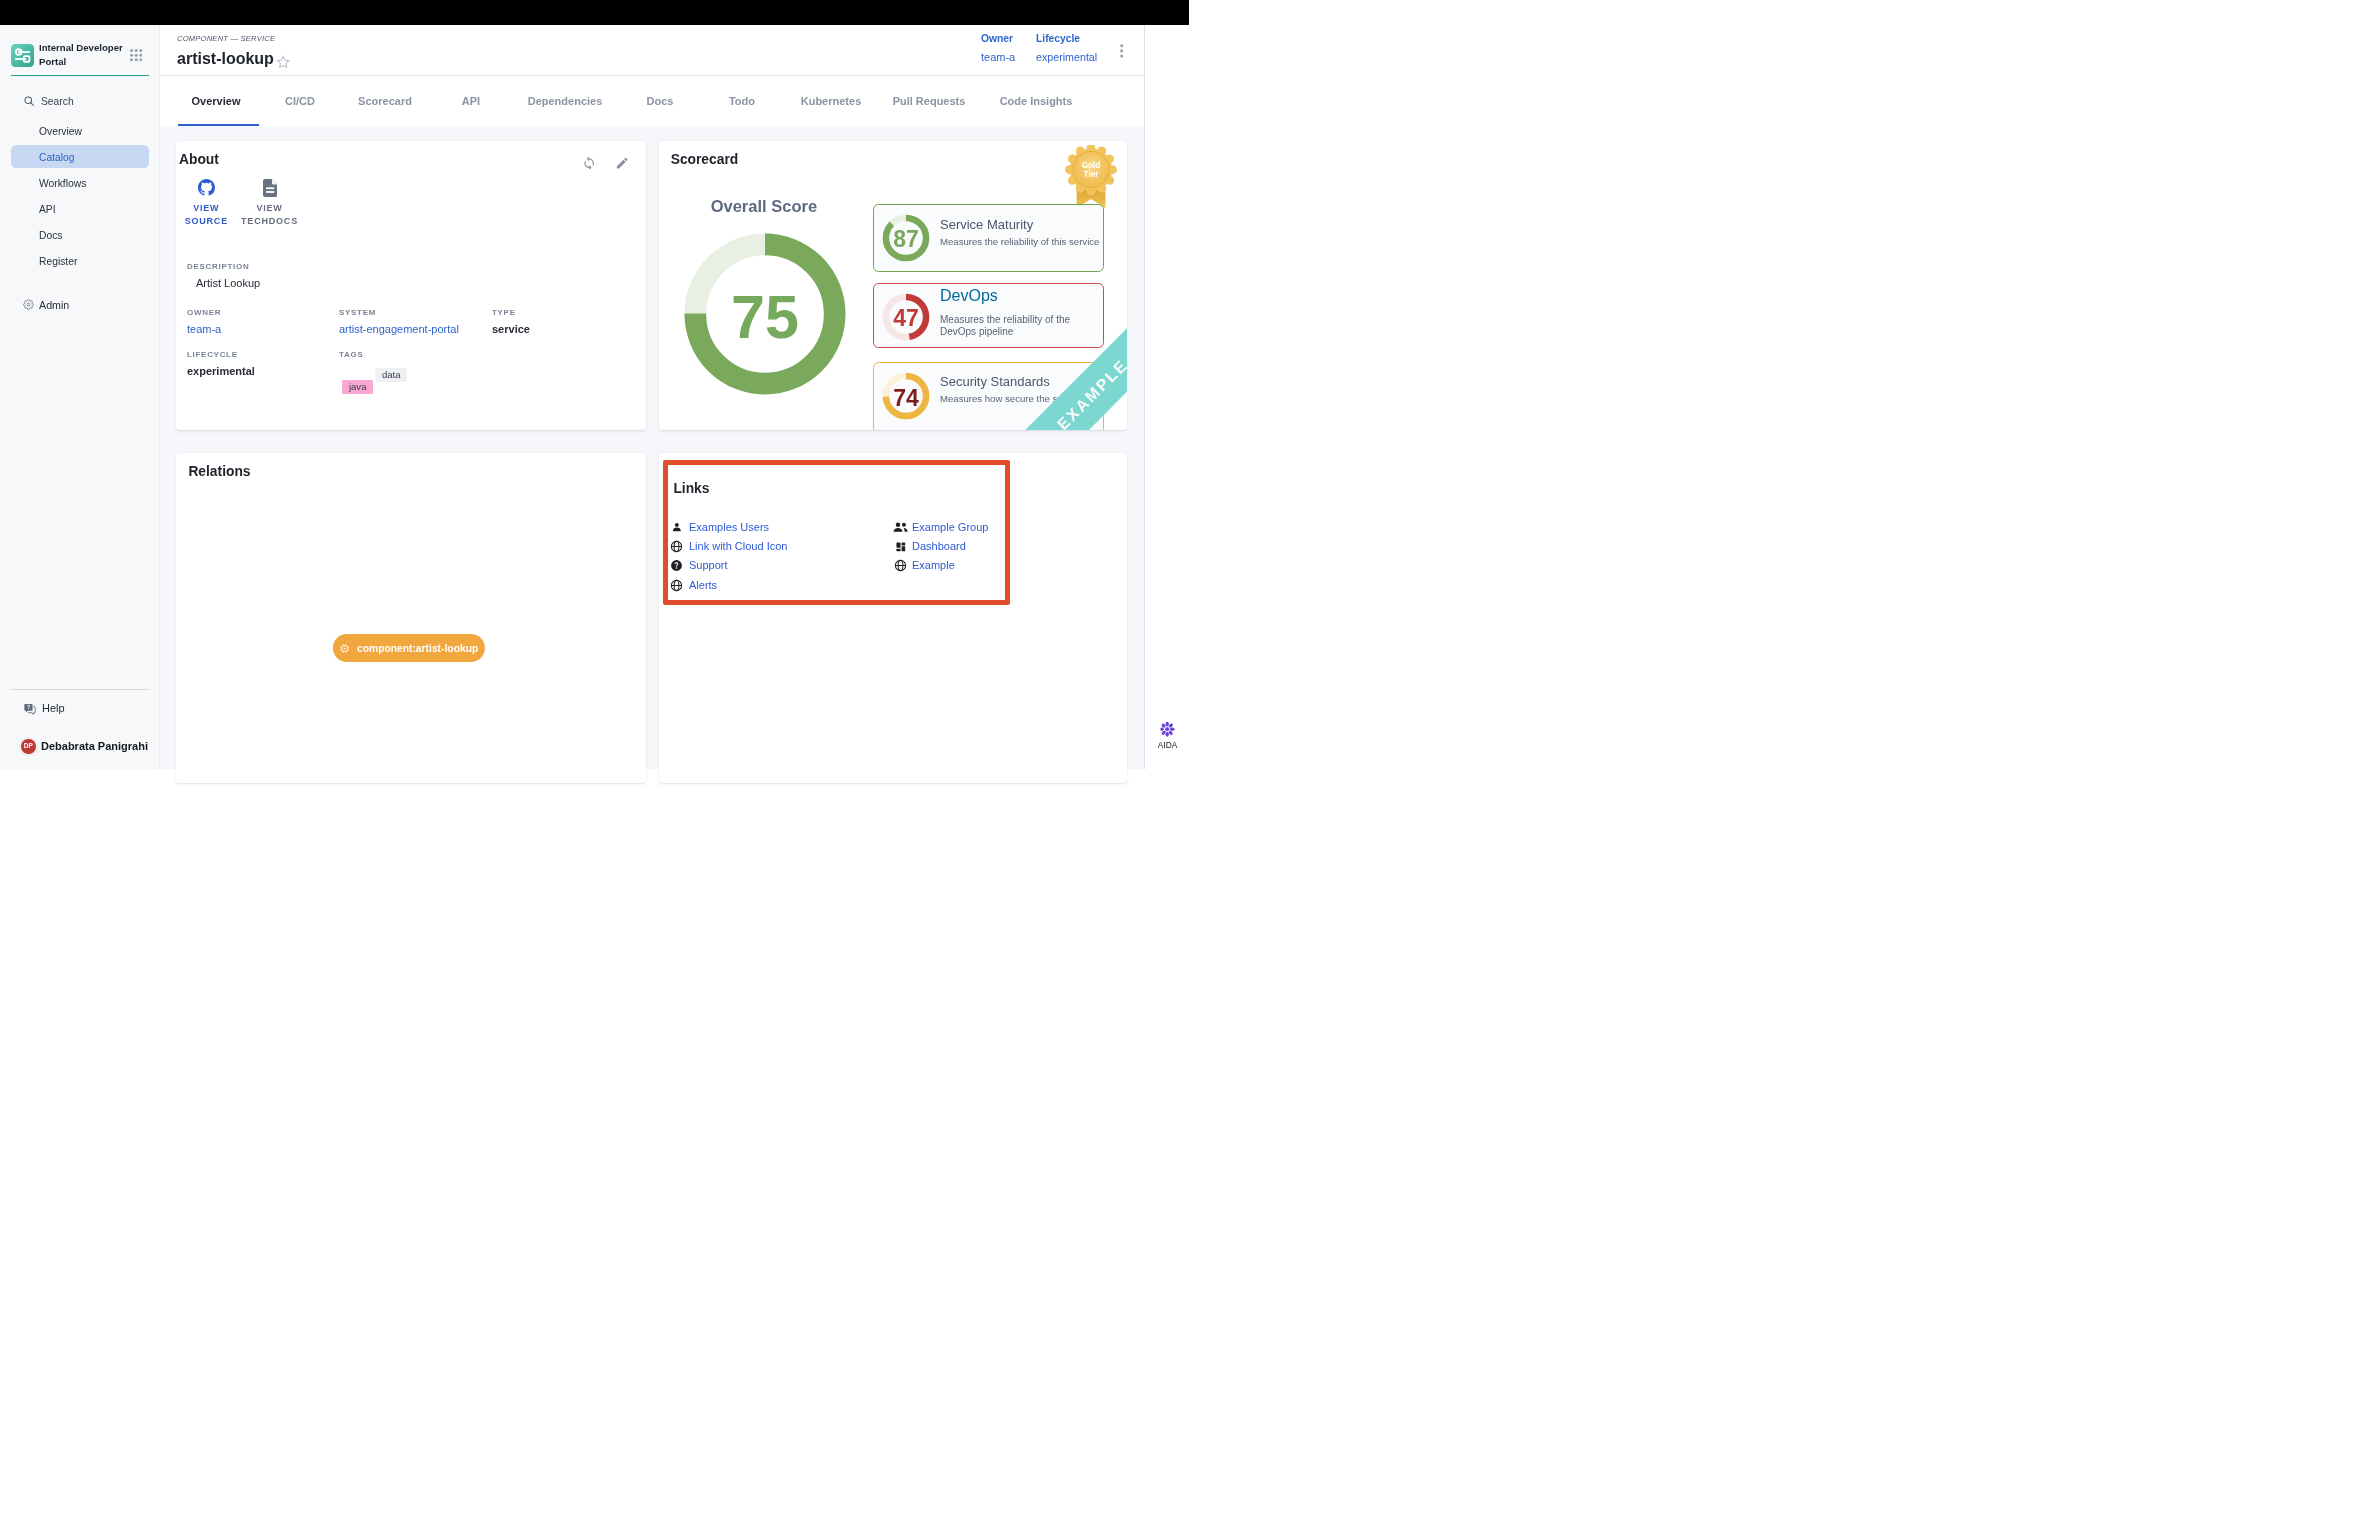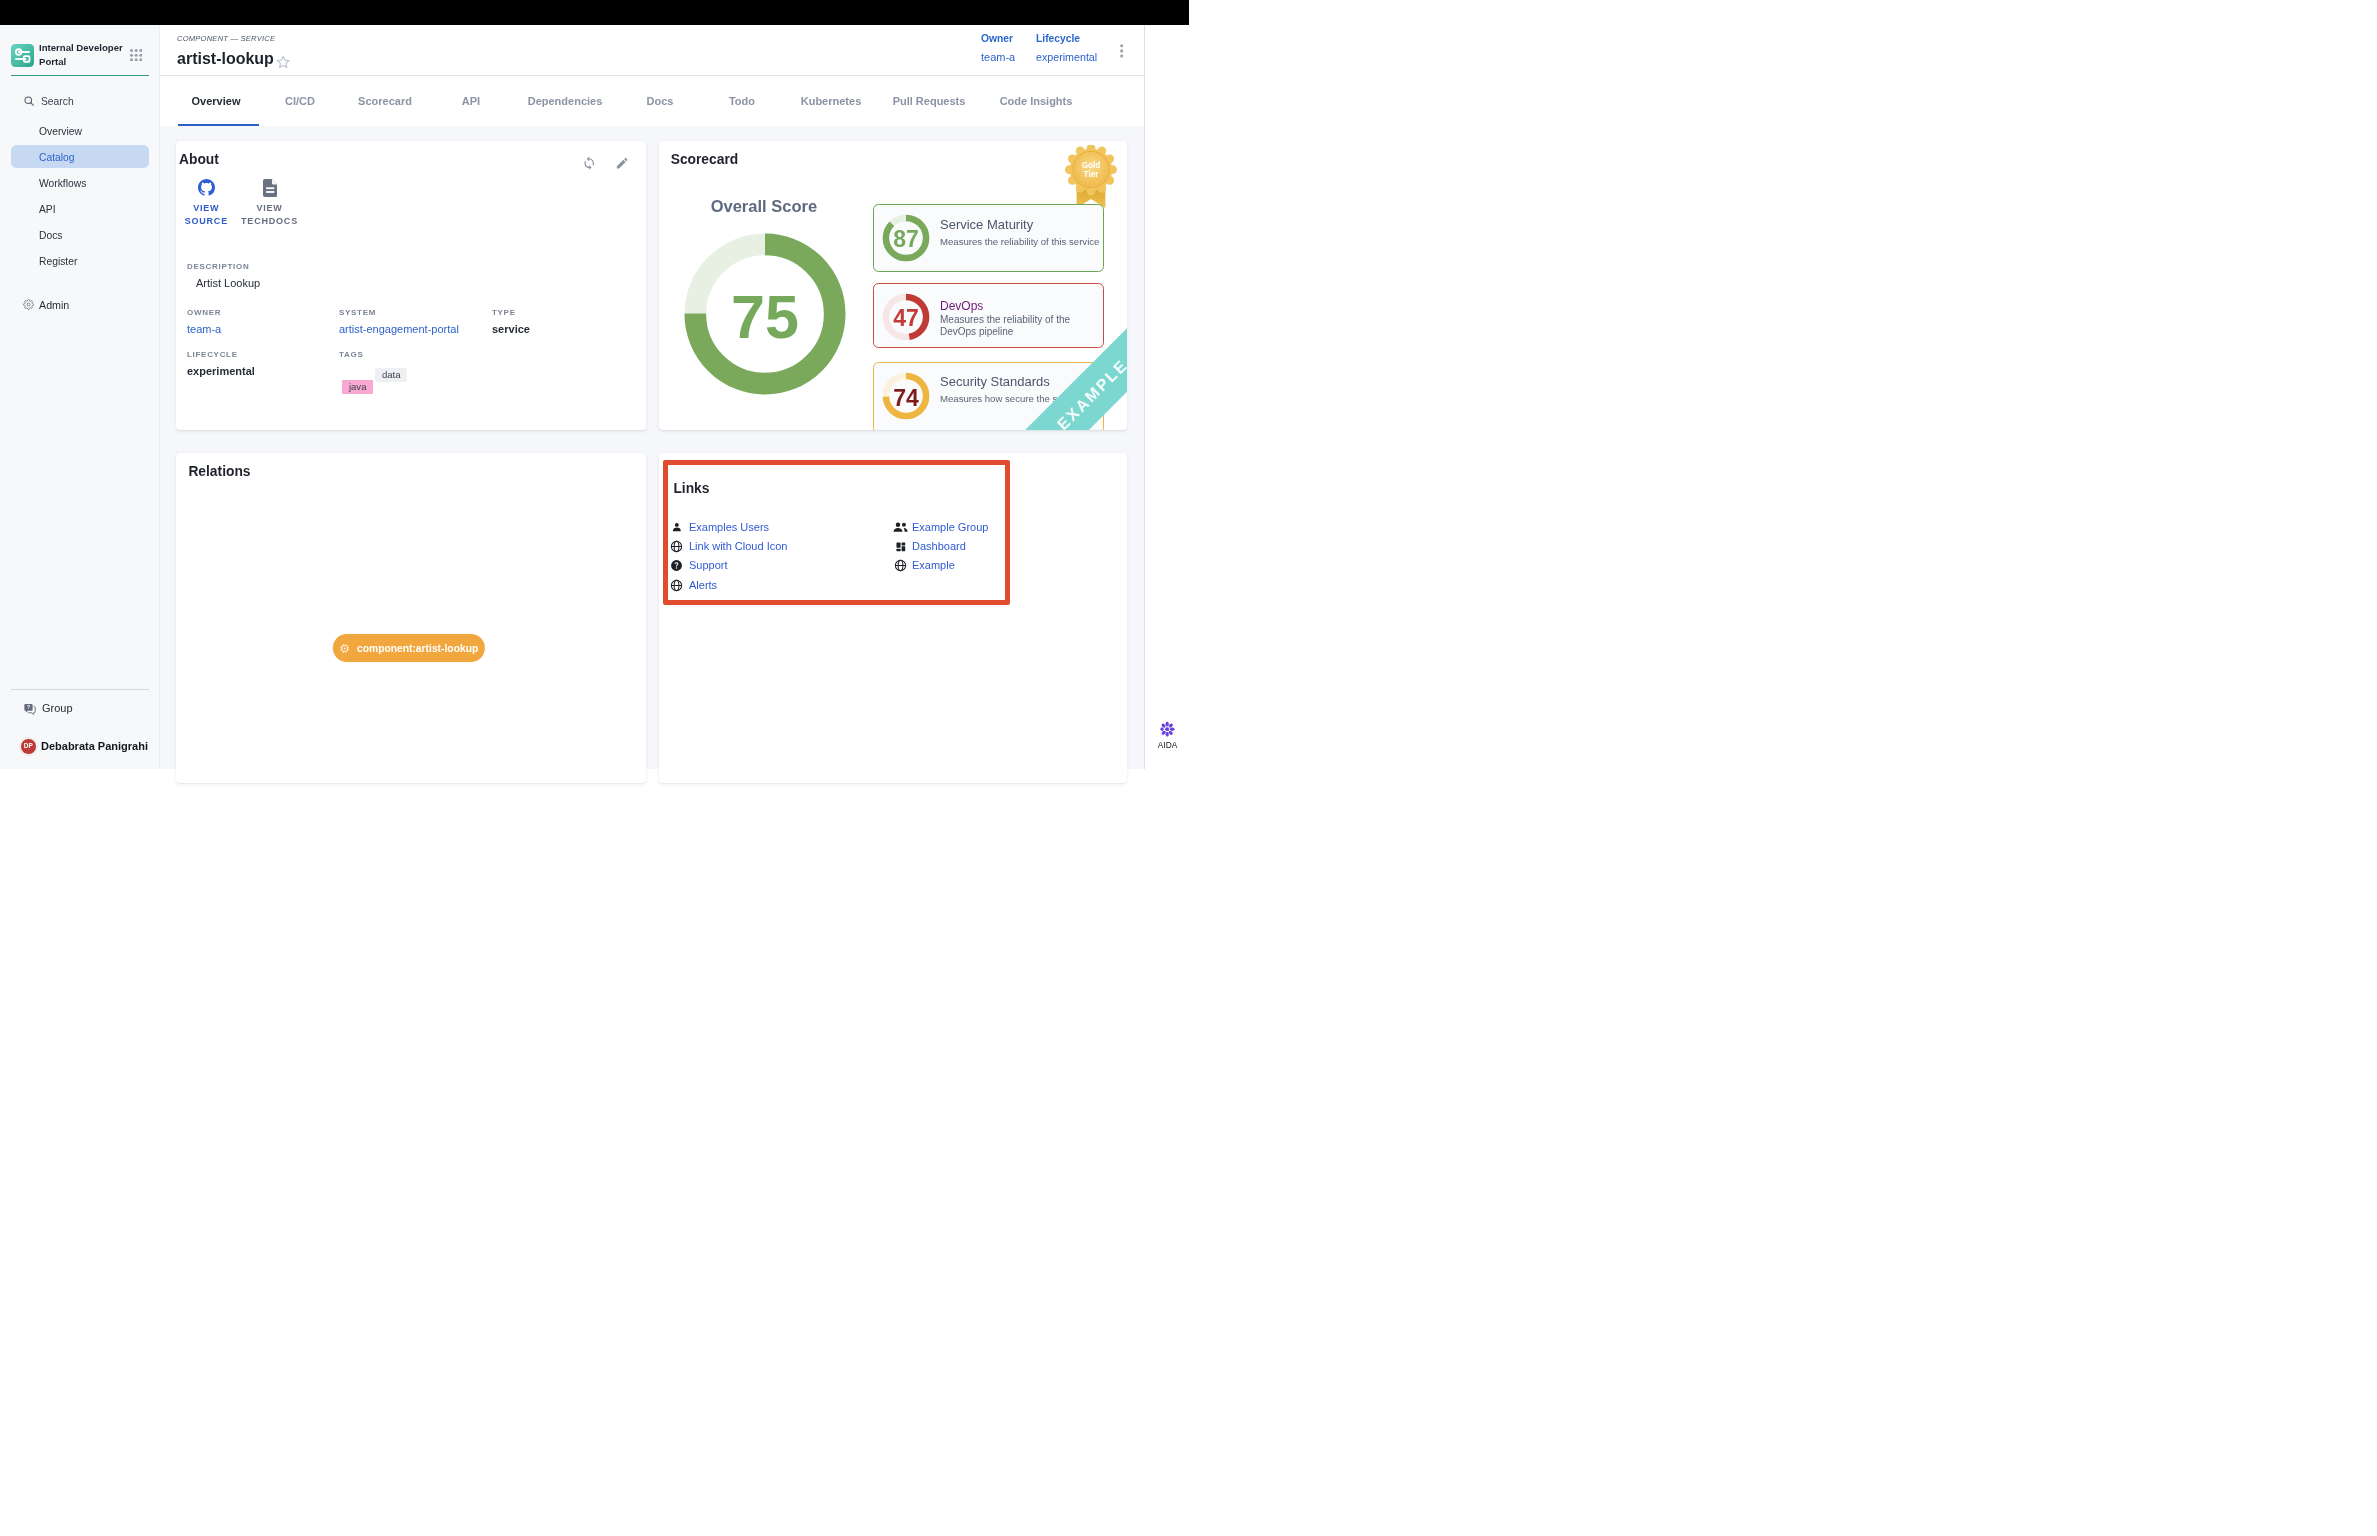--- a/index.html
+++ b/index.html
@@ -66,21 +66,21 @@
     <circle cx="12" cy="12" r="3.2"></circle>
     <path d="M19.4 15a1.7 1.7 0 0 0 .34 1.87l.06.06a2 2 0 1 1-2.83 2.83l-.06-.06a1.7 1.7 0 0 0-1.87-.34 1.7 1.7 0 0 0-1 1.55V21a2 2 0 1 1-4 0v-.09a1.7 1.7 0 0 0-1-1.55 1.7 1.7 0 0 0-1.87.34l-.06.06a2 2 0 1 1-2.83-2.83l.06-.06a1.7 1.7 0 0 0 .34-1.87 1.7 1.7 0 0 0-1.55-1H3a2 2 0 1 1 0-4h.09a1.7 1.7 0 0 0 1.55-1 1.7 1.7 0 0 0-.34-1.87l-.06-.06a2 2 0 1 1 2.83-2.83l.06.06a1.7 1.7 0 0 0 1.87.34h.09a1.7 1.7 0 0 0 1-1.55V3a2 2 0 1 1 4 0v.09a1.7 1.7 0 0 0 1 1.55 1.7 1.7 0 0 0 1.87-.34l.06-.06a2 2 0 1 1 2.83 2.83l-.06.06a1.7 1.7 0 0 0-.34 1.87v.09a1.7 1.7 0 0 0 1.55 1H21a2 2 0 1 1 0 4h-.09a1.7 1.7 0 0 0-1.55 1z"></path>
   </svg>
   <div class="navitem" style="top:274px; font-size:10.7px;">Admin</div>
   <div class="abs" style="left:11px; top:664px; width:138px; height:0.7px; background:#d6d8de;"></div>
   <svg class="abs" style="left:23.4px; top:678px;" width="13" height="12.4" viewBox="0 0 24 24" fill="#646b80">
     <path d="M4 2h12a2 2 0 0 1 2 2v9a2 2 0 0 1-2 2H9l-4 3.5V15H4a2 2 0 0 1-2-2V4a2 2 0 0 1 2-2z"></path>
     <path d="M20 7h1a2 2 0 0 1 2 2v8a2 2 0 0 1-2 2h-1v3l-3.5-3H11a2 2 0 0 1-1.9-1.4" fill="none" stroke="#646b80" stroke-width="1.8"></path>
     <text x="10" y="11.5" font-size="10" font-weight="bold" fill="#f6f8fa" text-anchor="middle">?</text>
   </svg>
-  <div class="abs" style="left:42px; top:677px; font-size:11px; color:#272c36;">Group</div>
+  <div class="abs" style="left:42px; top:677px; font-size:11px; color:#272c36;">Help</div>
   <div class="abs" style="left:20px; top:713px; width:16.5px; height:16.5px; border-radius:50%; background:#bc3b34; border:1.4px solid #fff; box-shadow:0 0 0 0.7px #e3e5ea;"></div>
   <div class="abs" style="left:20px; top:713px; width:16.5px; height:16.5px; line-height:16.5px; text-align:center; font-size:6.5px; font-weight:bold; color:#fff;">DP</div>
   <div class="abs" style="left:41px; top:715px; font-size:11px; font-weight:bold; color:#14181f;">Debabrata Panigrahi</div>
 </div>
 
 <div id="header">
   <div class="abs" style="left:17px; top:9px; font-size:7.6px; letter-spacing:0.2px; color:#4c566b;font-style:italic;">COMPONENT — SERVICE</div>
   <div class="abs" style="left:17px; top:25px; font-size:16px; font-weight:bold; color:#1e222b;">artist-lookup</div>
   <svg class="abs" style="left:116px; top:30px;" width="14.4" height="14.4" viewBox="0 0 24 24" fill="none" stroke="#b9bfce" stroke-width="1.8">
     <path d="M12 2.6l2.9 5.9 6.5.95-4.7 4.6 1.1 6.5L12 17.5l-5.8 3.05 1.1-6.5-4.7-4.6 6.5-.95z"></path>
@@ -198,21 +198,21 @@
   <div class="abs" style="left:223px; top:85px; width:48px; text-align:center; font-size:23px; font-weight:bold; color:#76a95c;">87</div>
   <div class="abs" style="left:281px; top:76px; font-size:13px; color:#4d566e;">Service Maturity</div>
   <div class="abs" style="left:281px; top:95px; white-space:nowrap; font-size:9.6px; color:#5a6375;">Measures the reliability of this service</div>
 
   <div class="abs" style="left:214px; top:142px; width:231px; height:65px; background:#fafbfc; border:1px solid #cc4b41; border-radius:5.5px;"></div>
   <svg class="abs" style="left:223px; top:152px;" width="48" height="48" viewBox="0 0 70 70">
     <circle cx="35" cy="35" r="29.3" fill="none" stroke="#f7e6e6" stroke-width="9.5"></circle>
     <circle cx="35" cy="35" r="29.3" fill="none" stroke="#c03a36" stroke-width="9.5" stroke-dasharray="86.5 184.1" transform="rotate(-90 35 35)"></circle>
   </svg>
   <div class="abs" style="left:223px; top:164px; width:48px; text-align:center; font-size:23px; font-weight:bold; color:#c03a36;">47</div>
-  <div class="abs" style="left:281px; top:158px; font-size:12px; color:#701a75;">DevOps</div>
+  <div class="abs" style="left:281px; top:146px; font-size:16px; color:#0369a1;">DevOps</div>
   <div class="abs" style="left:281px; top:173px; width:164px; font-size:10px; line-height:12.4px; color:#5a6375;">Measures the reliability of the DevOps pipeline</div>
 
   <div class="abs" style="left:214px; top:221px; width:231px; height:72px; background:#fafbfc; border:1px solid #edb440; border-radius:5.5px;"></div>
   <svg class="abs" style="left:223px; top:231px;" width="48" height="48" viewBox="0 0 70 70">
     <circle cx="35" cy="35" r="29.3" fill="none" stroke="#fbf1dc" stroke-width="9.5"></circle>
     <circle cx="35" cy="35" r="29.3" fill="none" stroke="#efb541" stroke-width="9.5" stroke-dasharray="136.2 184.1" transform="rotate(-90 35 35)"></circle>
   </svg>
   <div class="abs" style="left:223px; top:244px; width:48px; text-align:center; font-size:23px; font-weight:bold; color:#7f1d1d;">74</div>
   <div class="abs" style="left:281px; top:233px; font-size:13px; color:#4d566e;">Security Standards</div>
   <div class="abs" style="left:281px; top:252px; white-space:nowrap; font-size:9.6px; color:#5a6375;">Measures how secure the service is</div>

